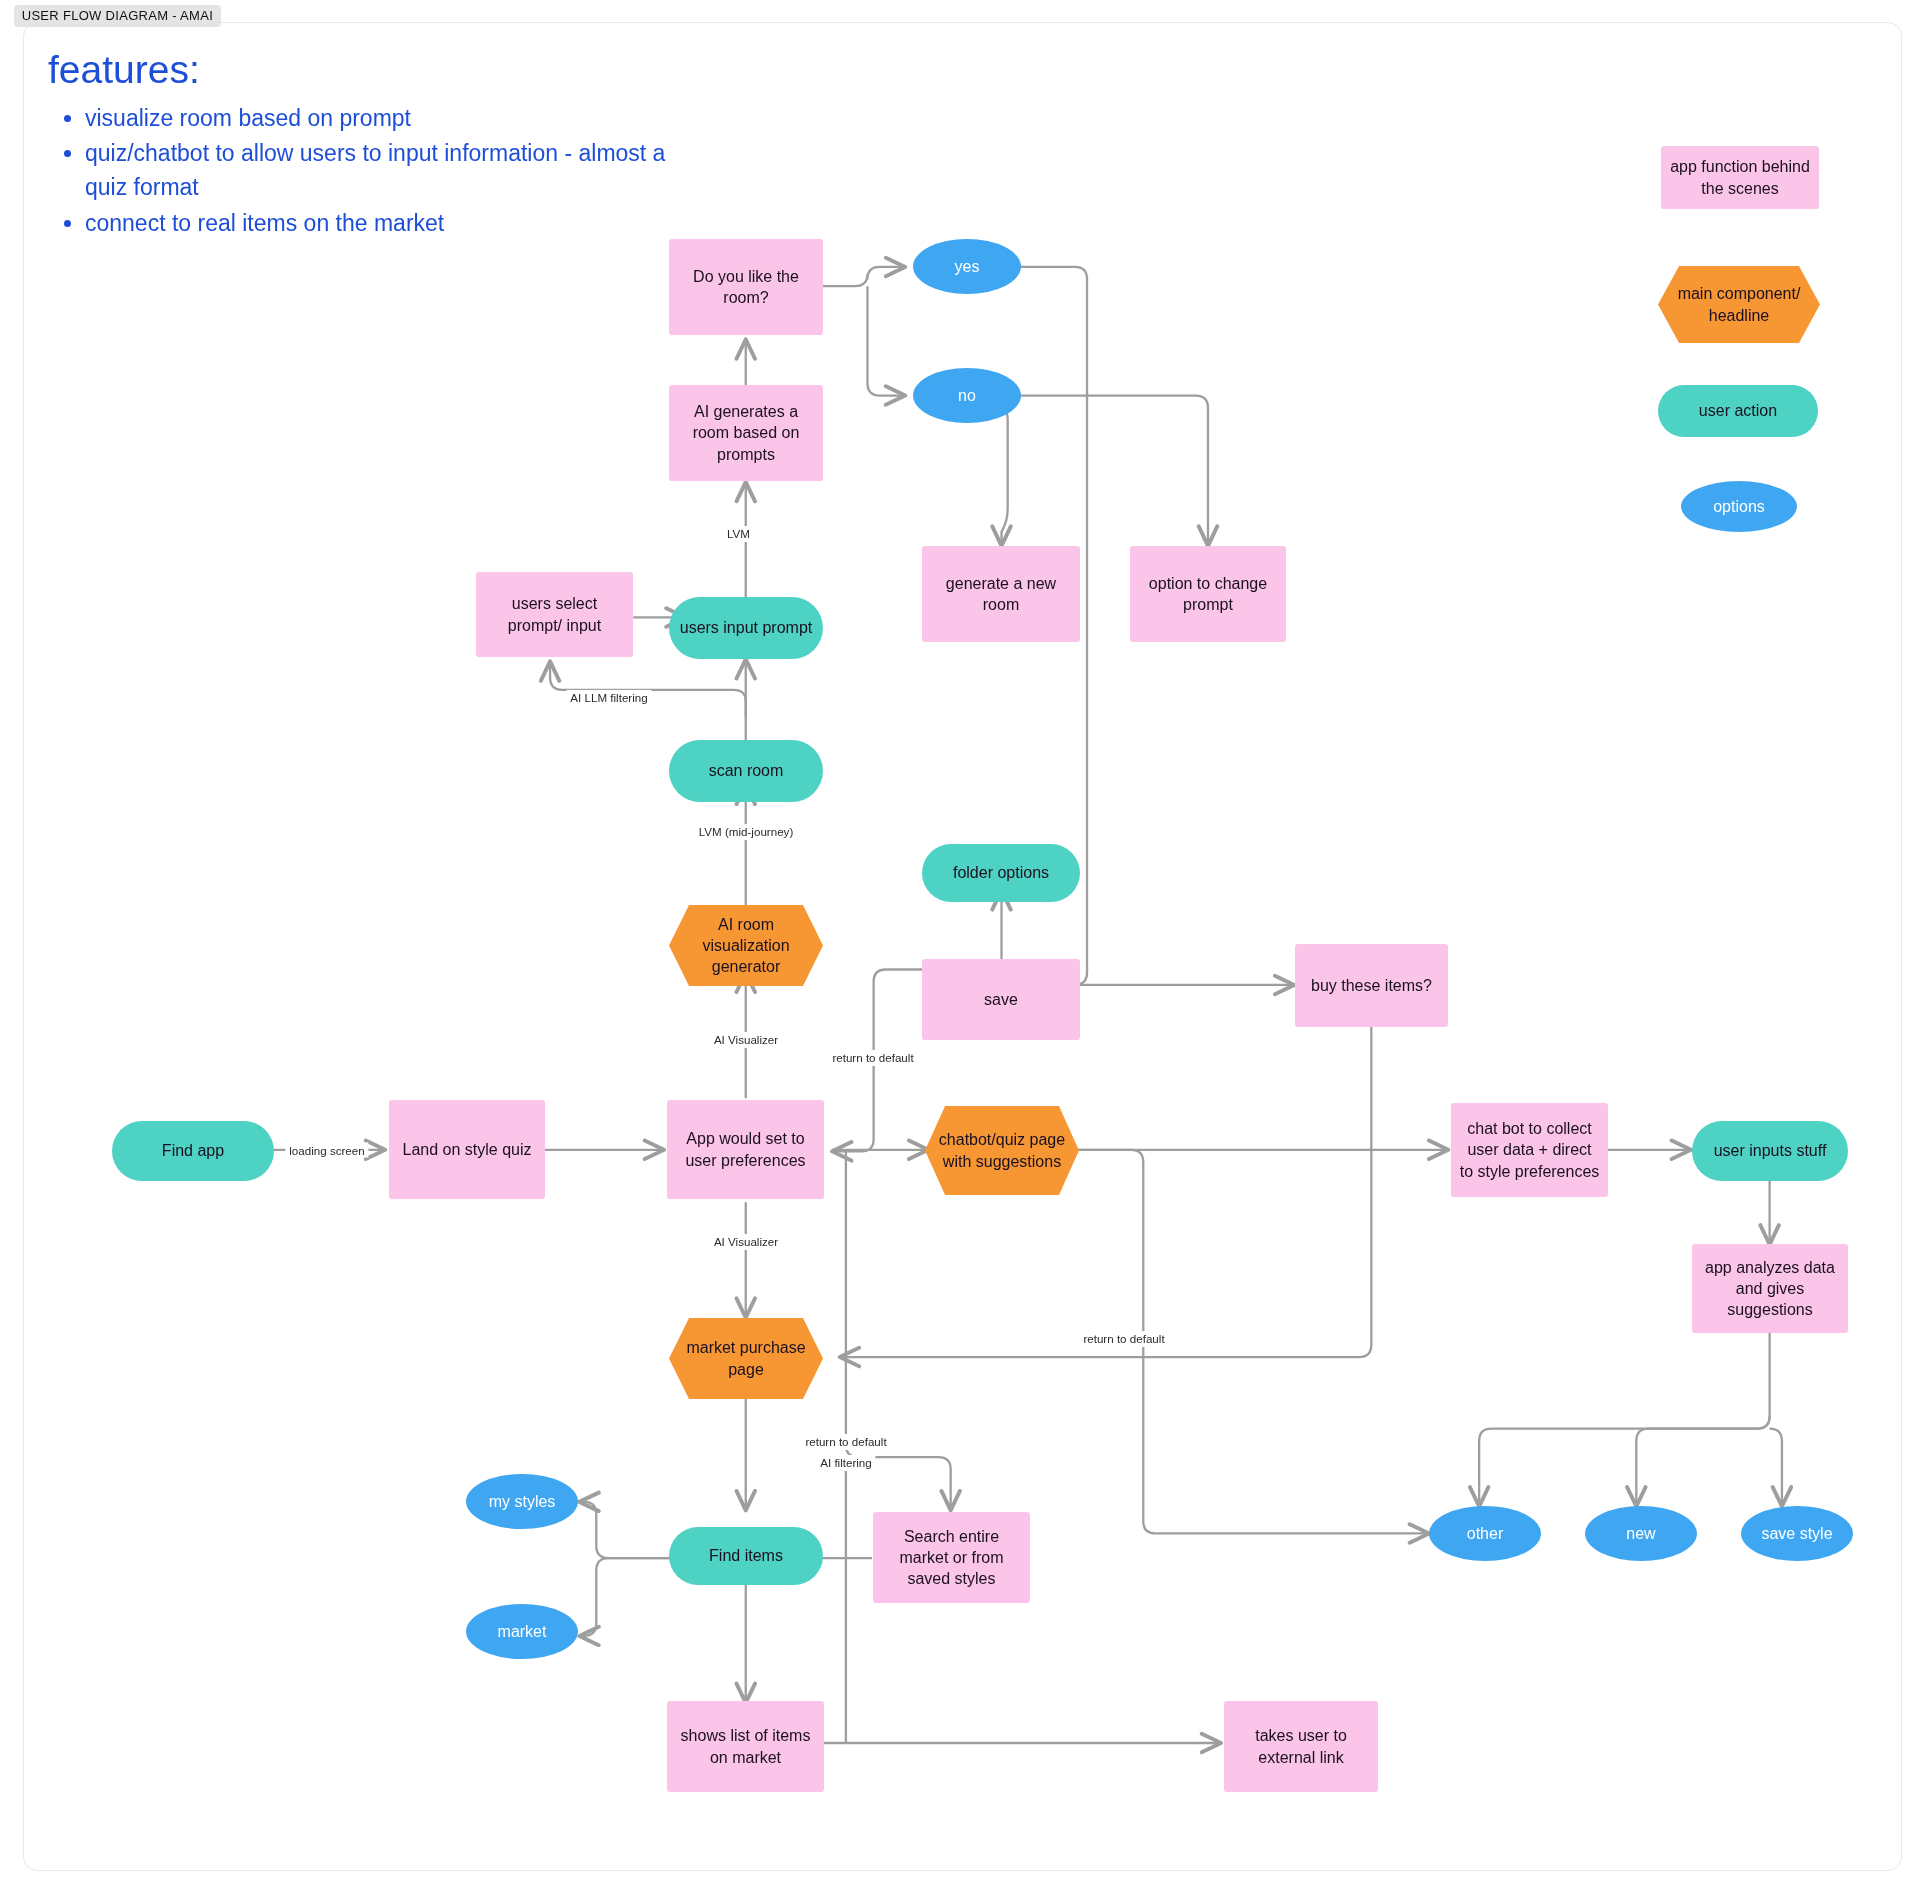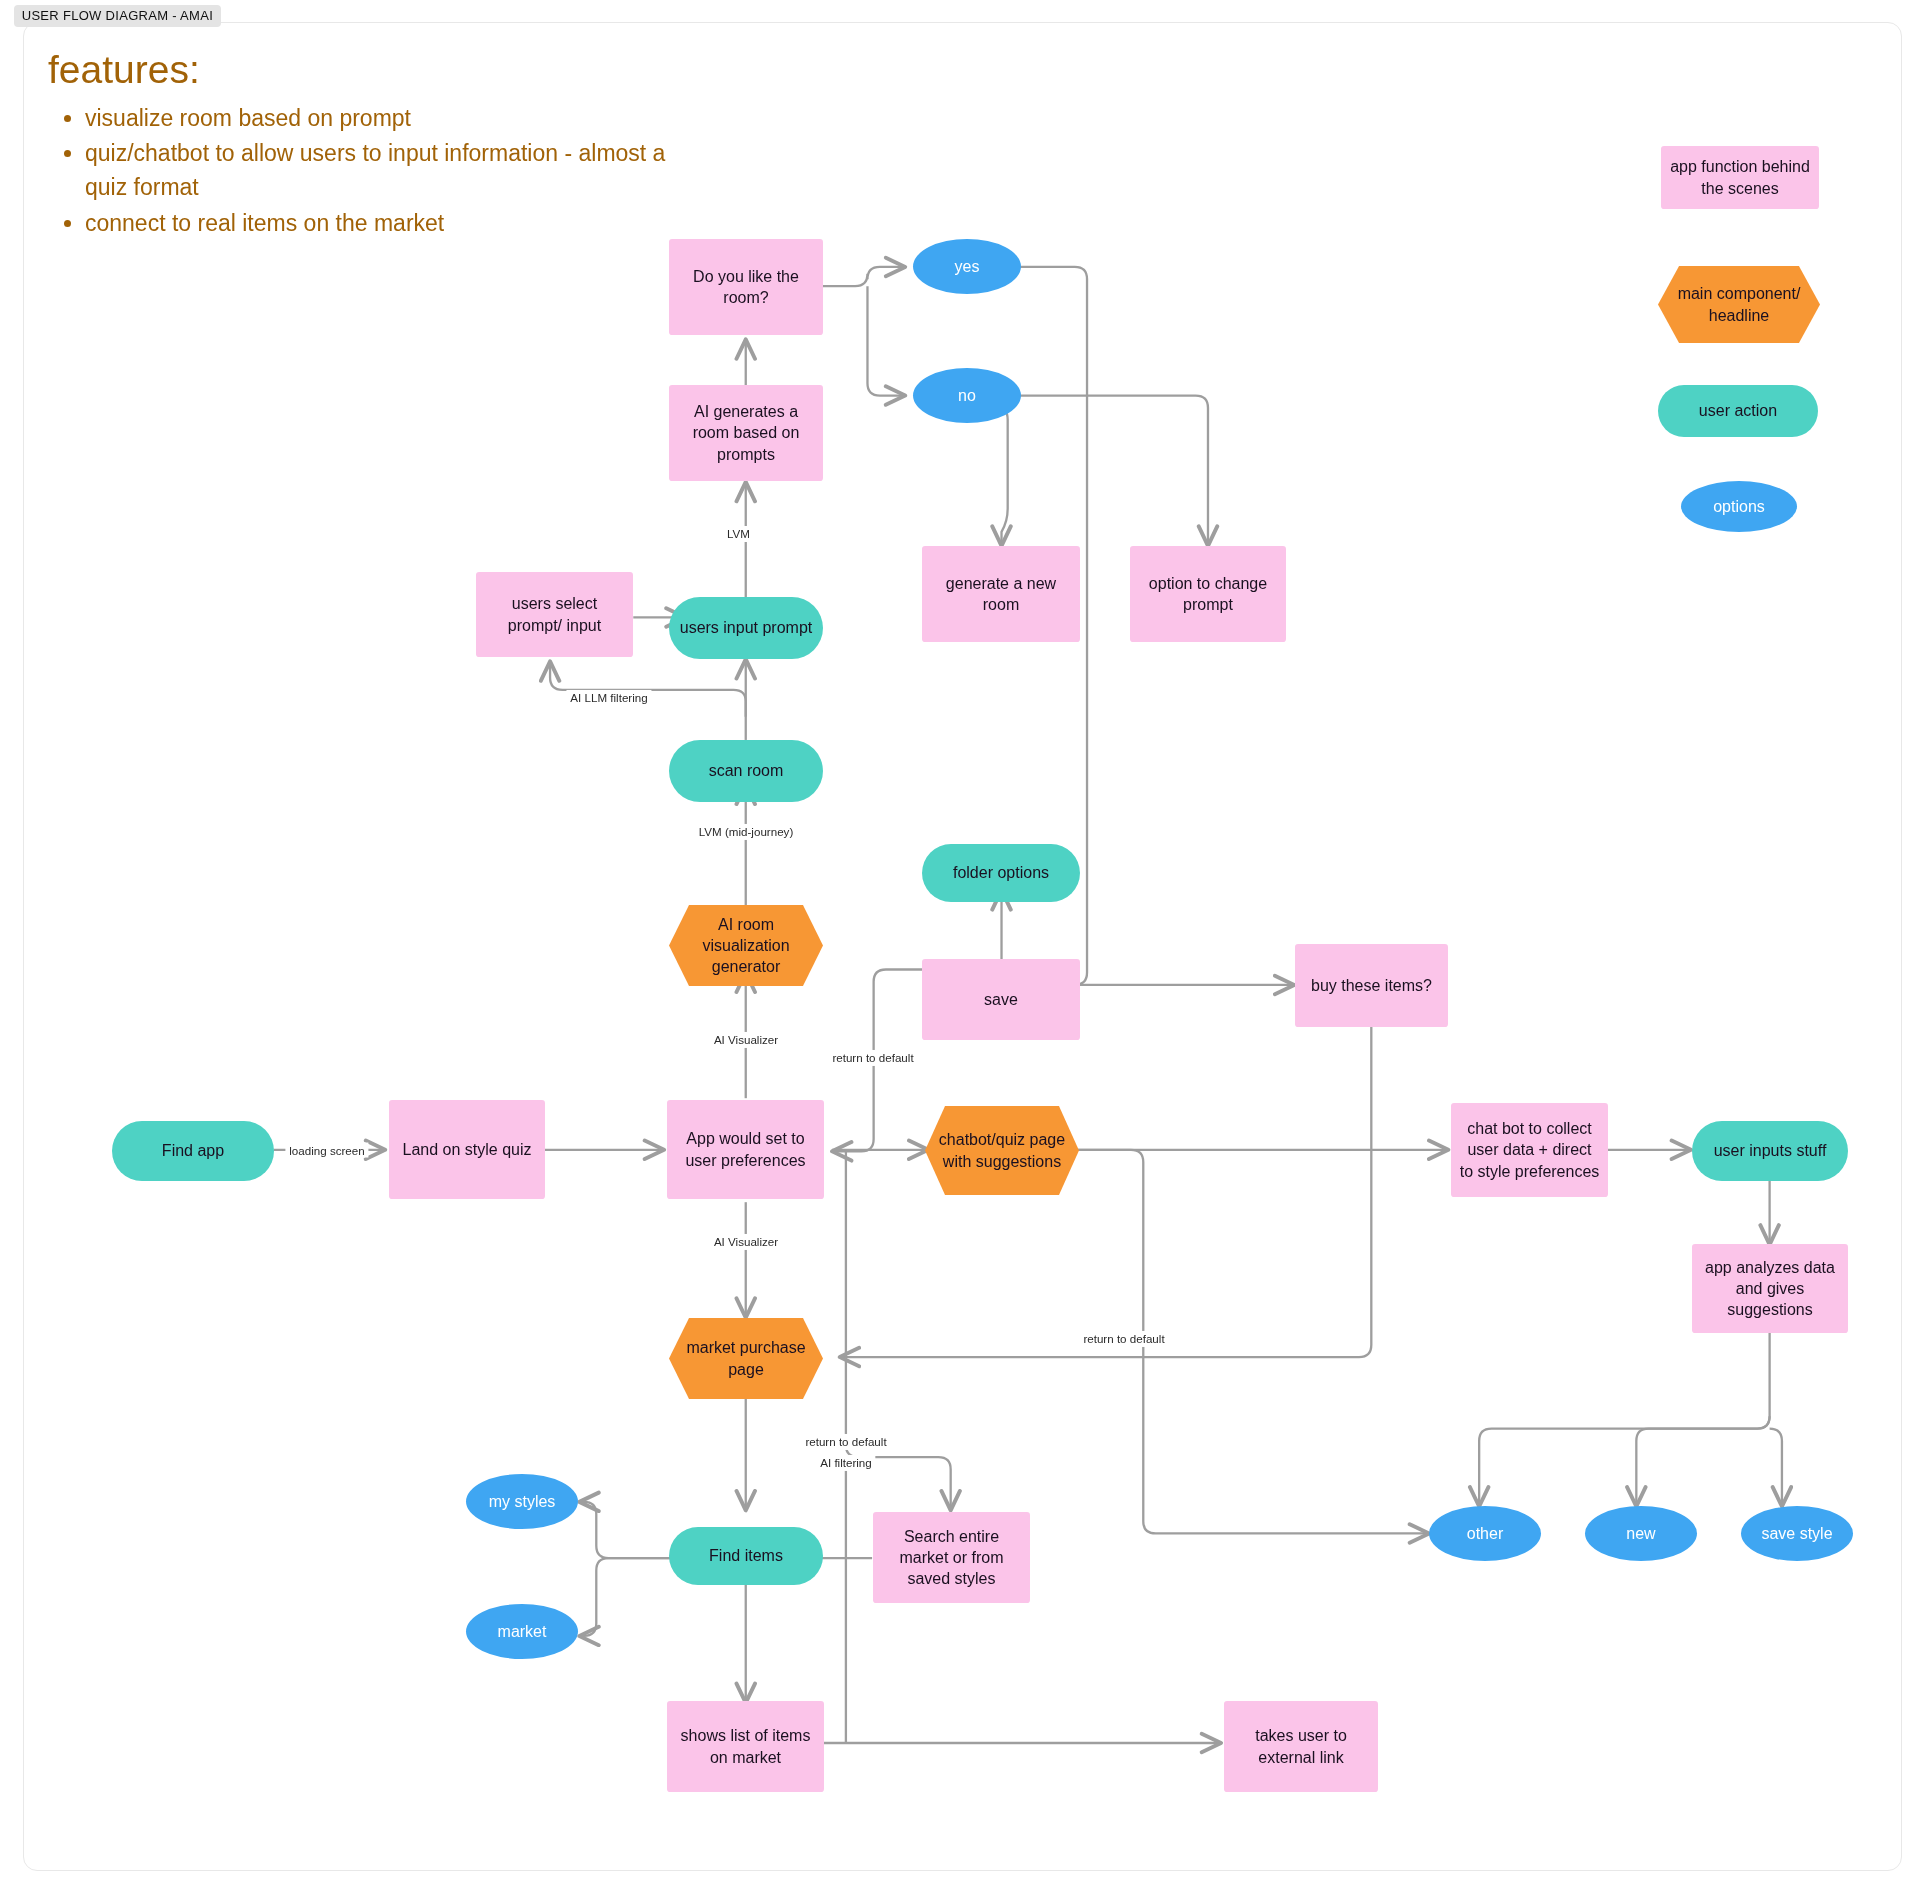--- a/index.html
+++ b/index.html
@@ -35,21 +35,21 @@
     border-radius: 14px;
     background: #fff;
     box-sizing: border-box;
   }
 
   
   #features {
     position: absolute;
     left: 48px; top: 48px;
     width: 632px;
-    color: #a16207;
+    color: #1d4ed8;
   }
   #features h1 {
     margin: 0 0 7.7px 0;
     font-size: 39px;
     font-weight: 400;
     line-height: 1.15;
   }
   #features ul {
     margin: 0; padding-left: 37px;
     font-size: 23px;

